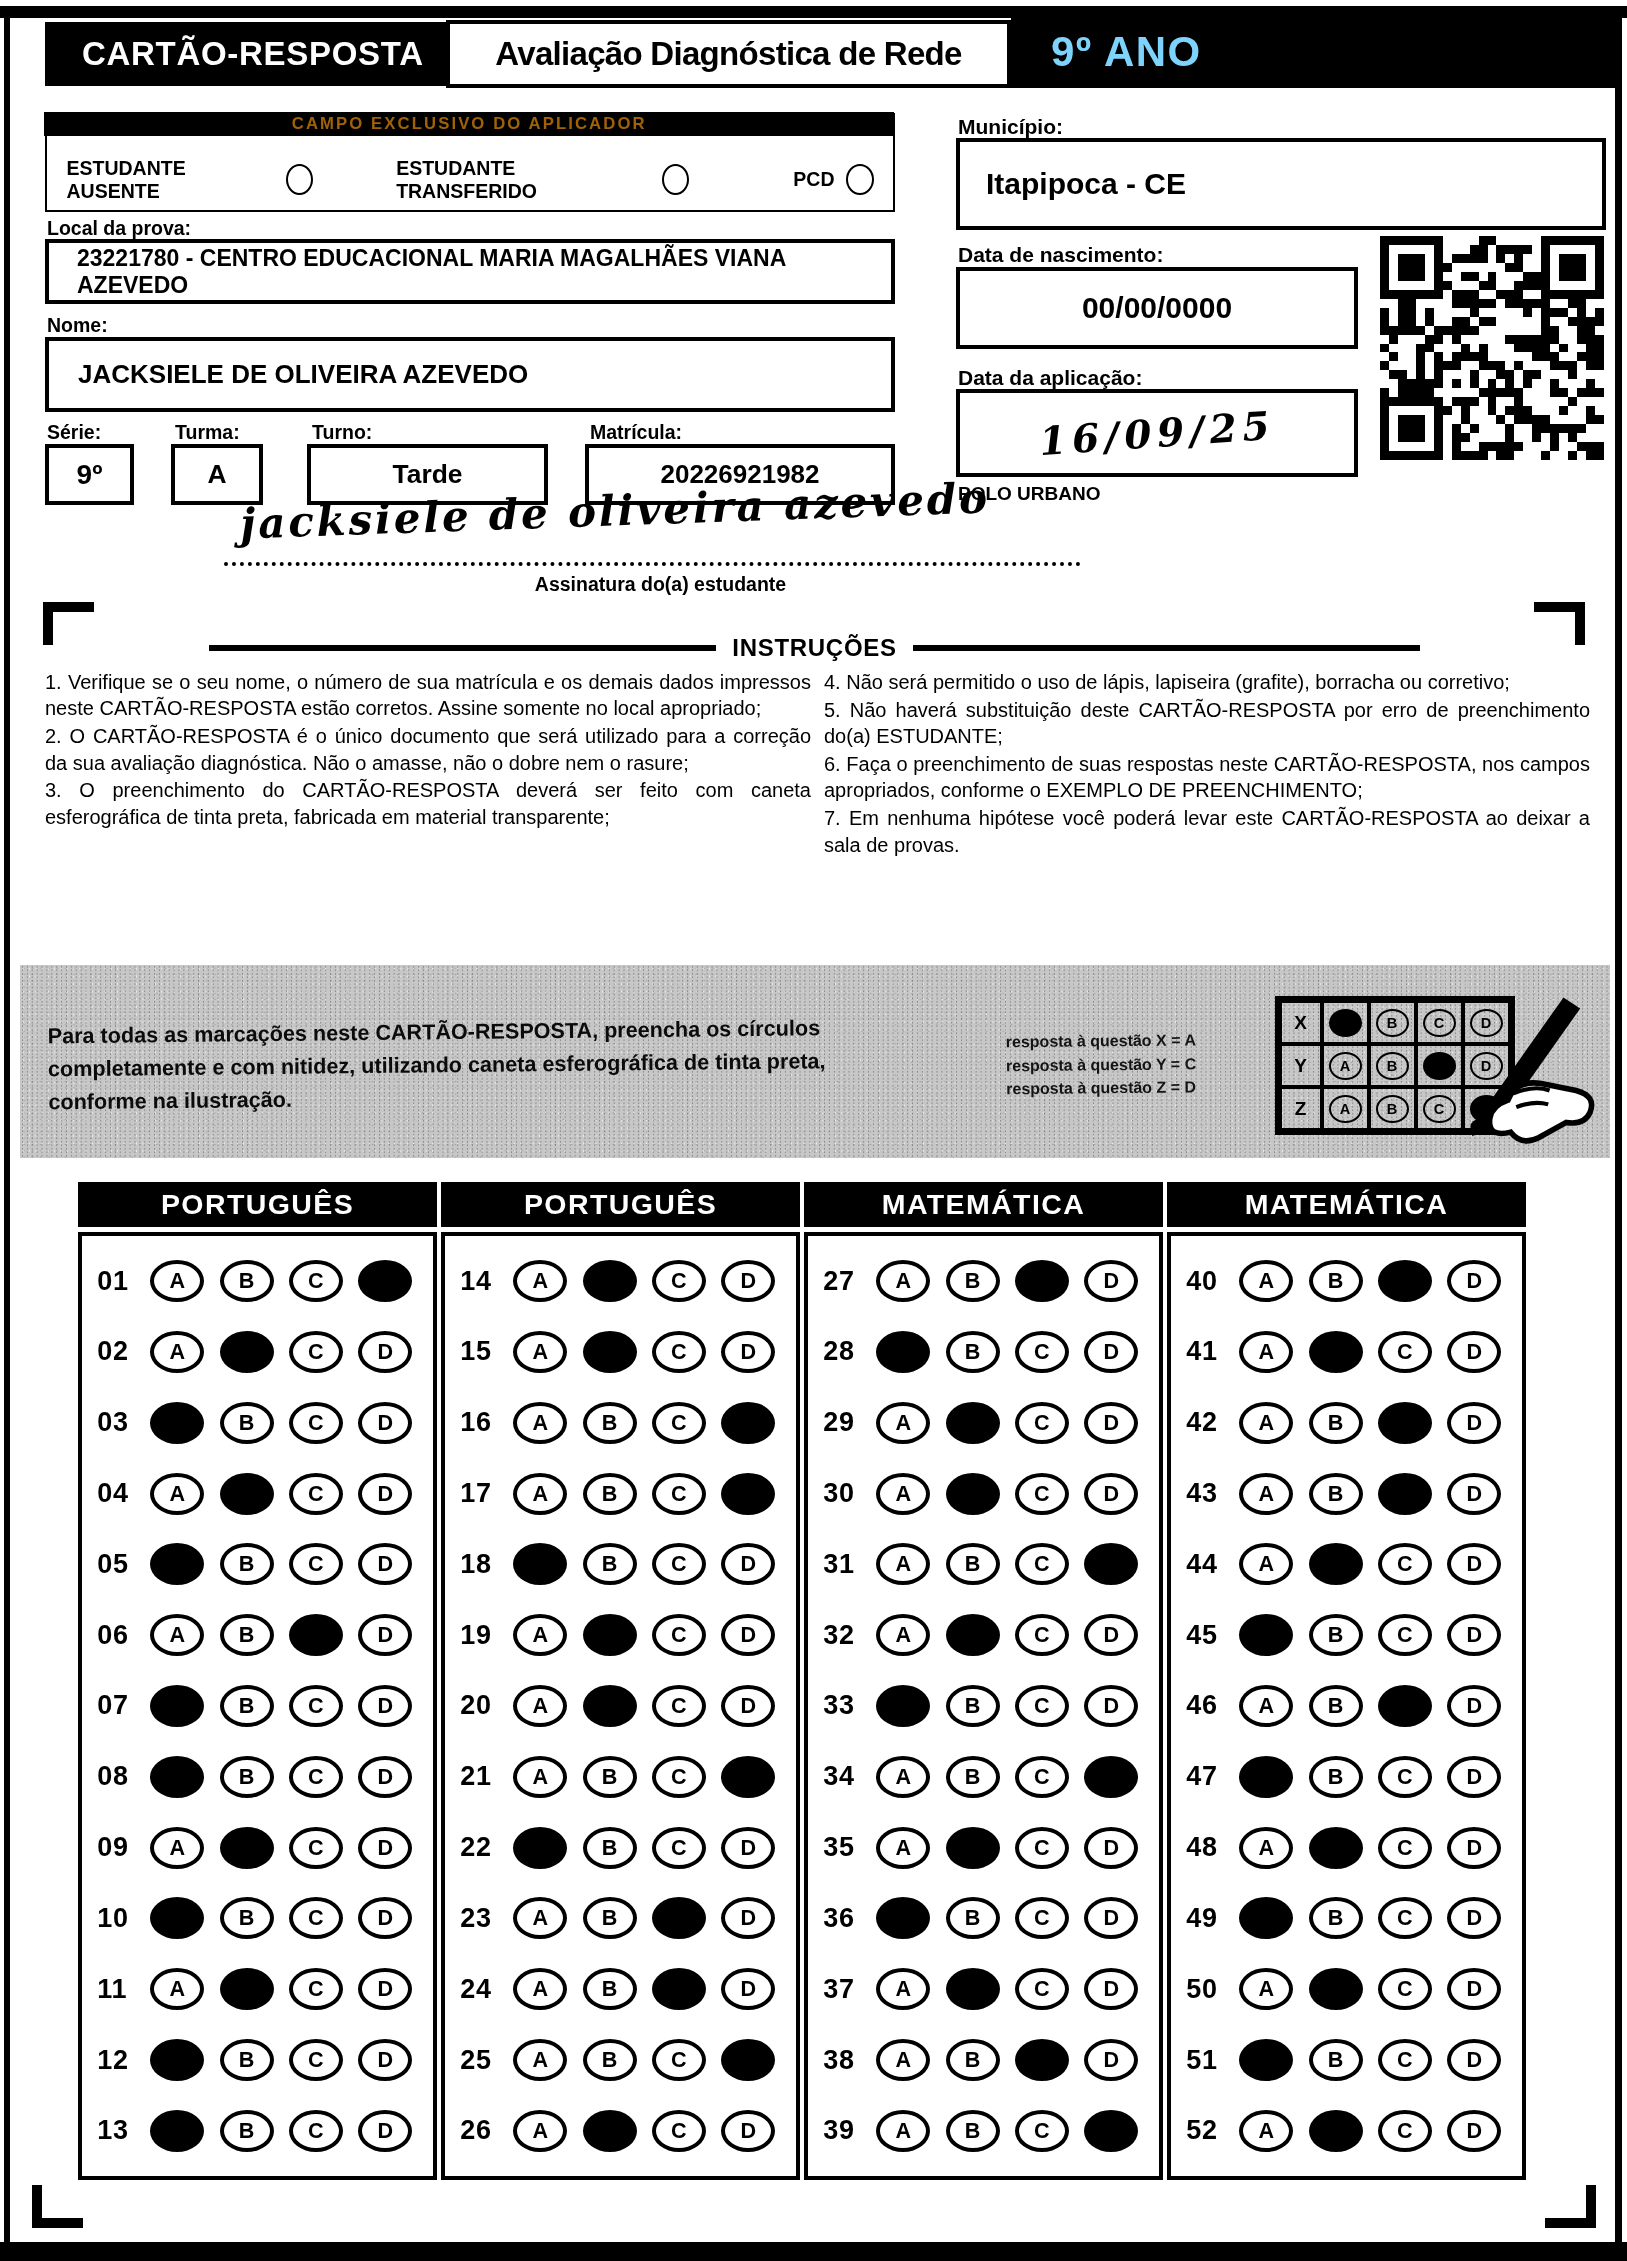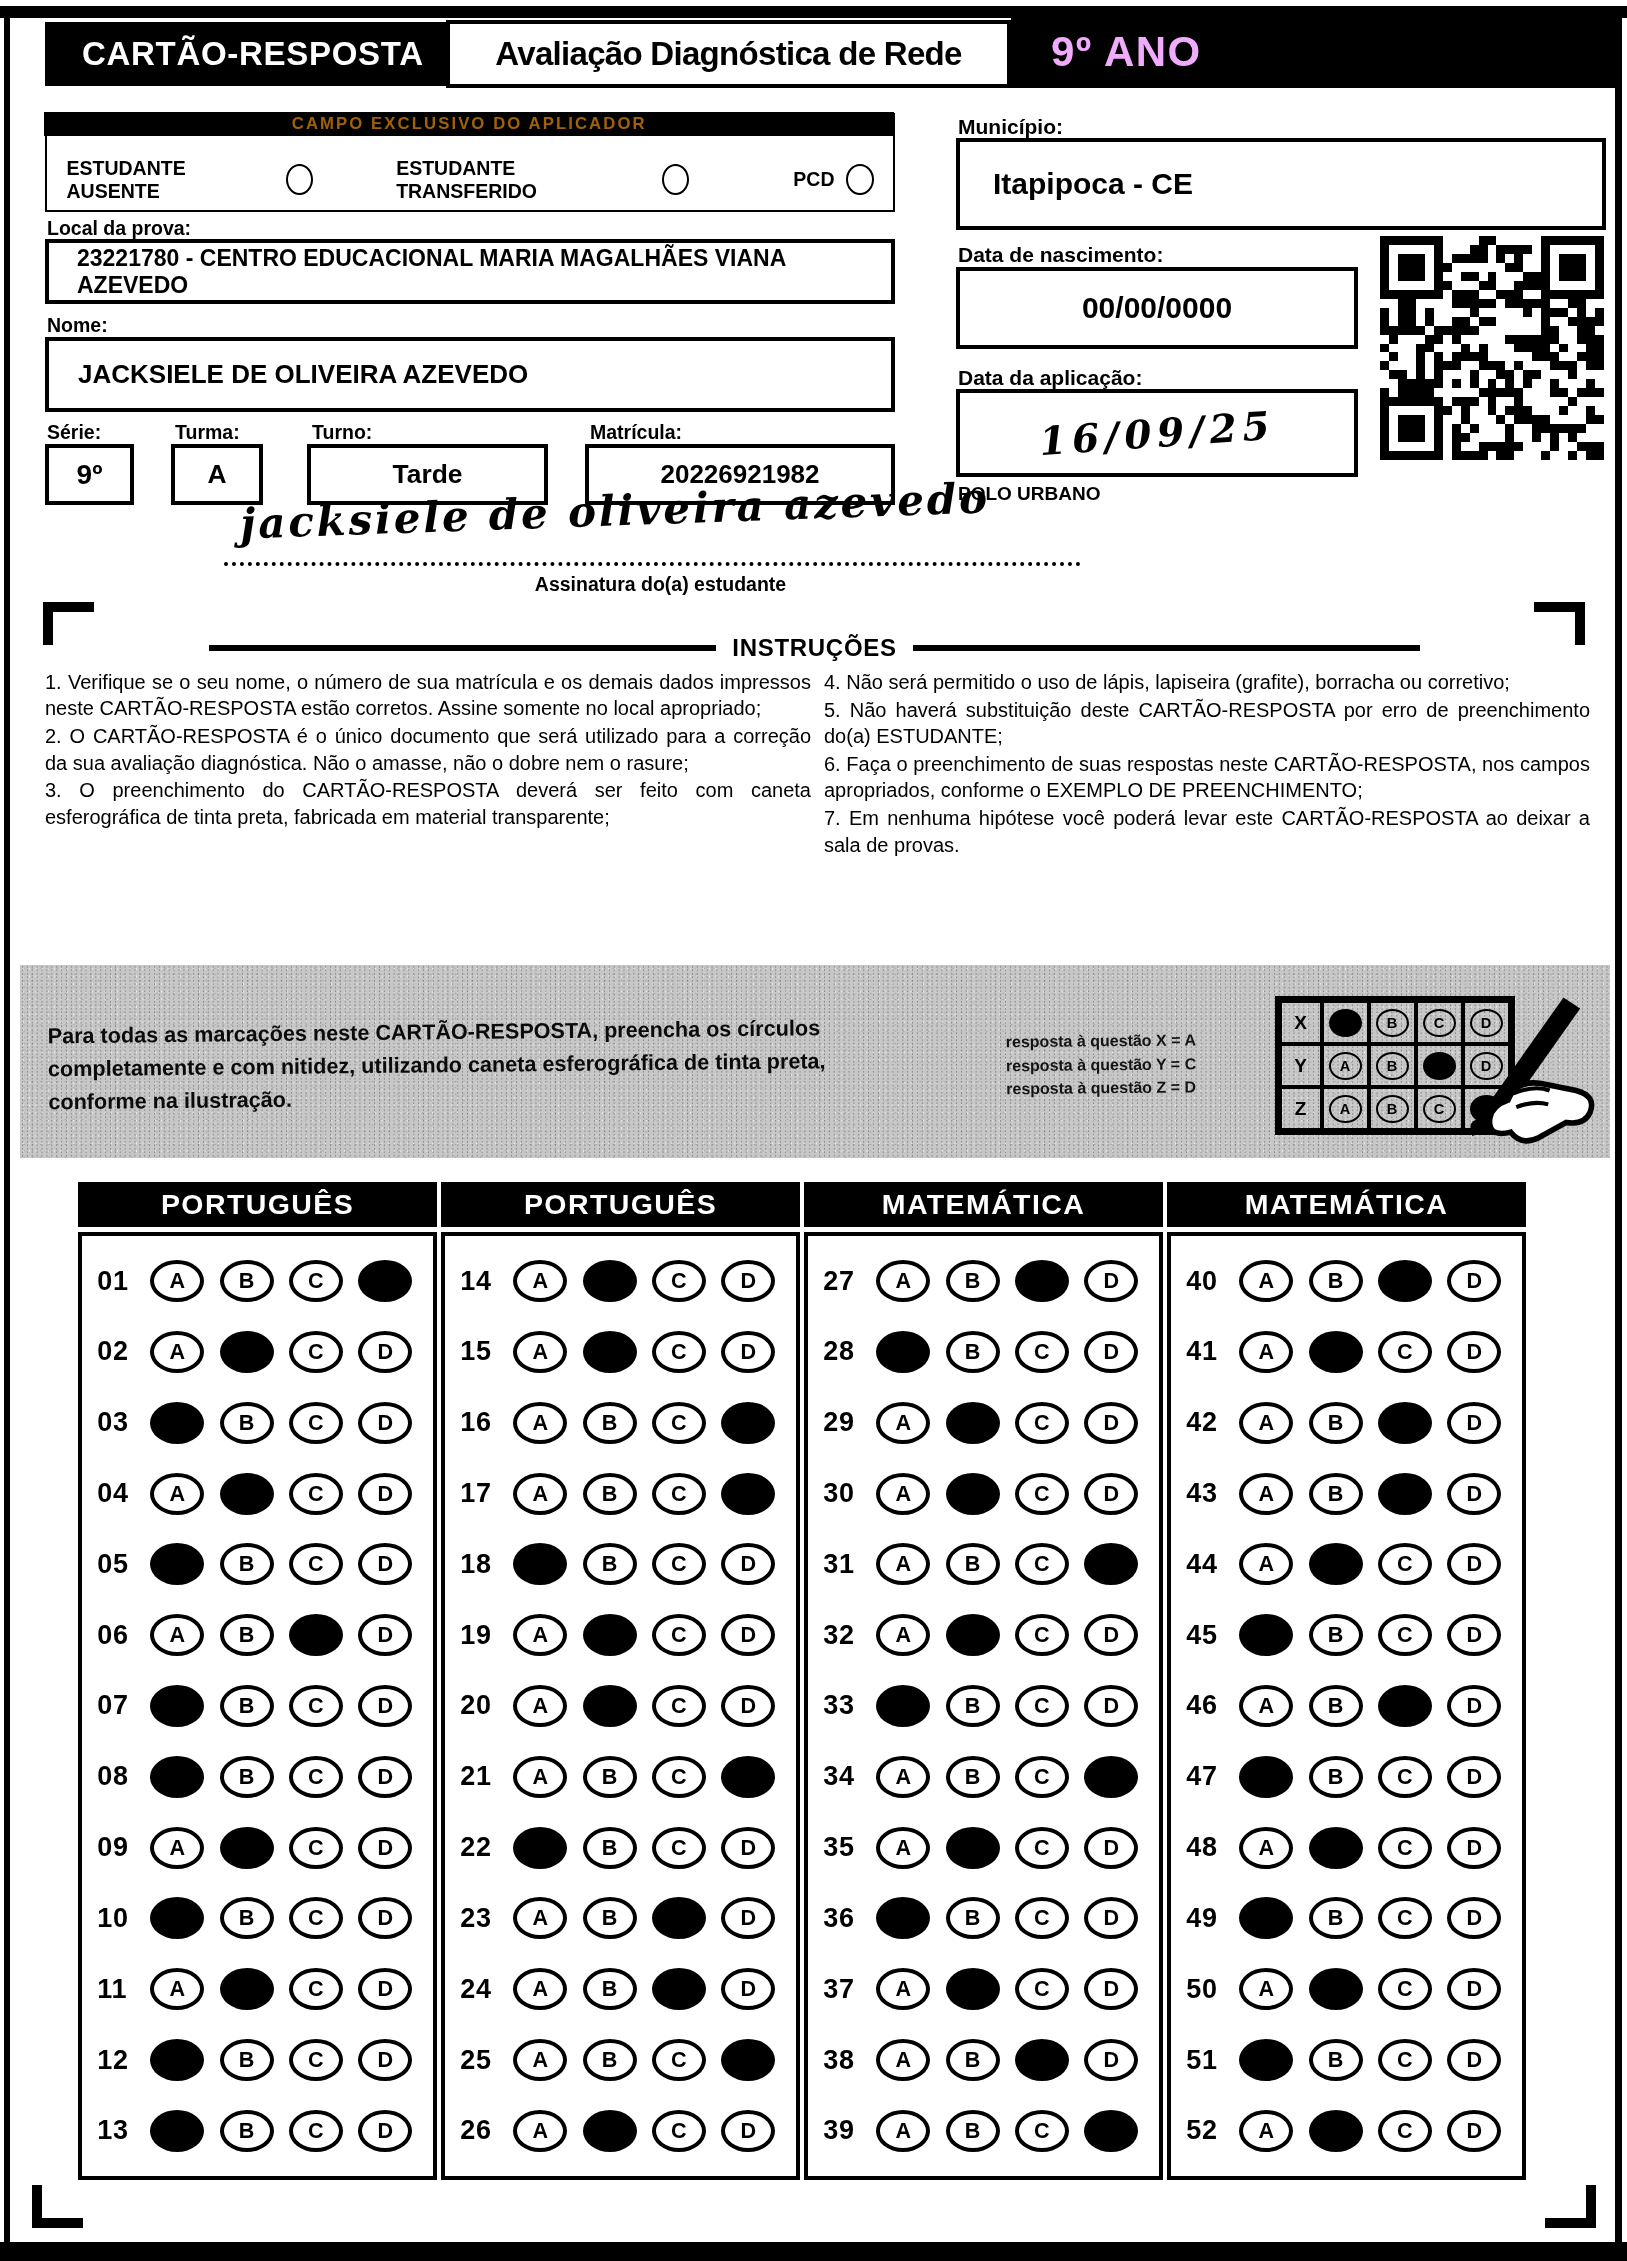--- a/index.html
+++ b/index.html
@@ -10,21 +10,21 @@
   
   .frame-top{left:0;top:5.6px;width:1628px;height:12.5px;background:#000}
   .frame-left{left:4.2px;top:5.6px;width:6.3px;height:2253px;background:#000}
   .frame-right{left:1615px;top:5.6px;width:7px;height:2253px;background:#000}
   .frame-bottom{left:0;top:2242px;width:1628px;height:19.5px;background:#000}
   
   .hdr-card{left:45px;top:22px;width:401px;height:64px;background:#000;color:#fff;
     font-size:33px;font-weight:600;display:flex;align-items:center;padding-left:37px;letter-spacing:0.7px}
   .hdr-aval{left:446px;top:19.5px;width:565px;height:68px;background:#fff;border:4.2px solid #000;
     font-size:33px;font-weight:700;display:flex;align-items:center;justify-content:center;letter-spacing:-0.7px}
-  .hdr-ano{left:1011px;top:16.7px;width:604px;height:71px;background:#000;color:#f0abfc;
+  .hdr-ano{left:1011px;top:16.7px;width:604px;height:71px;background:#000;color:#7dd3fc;
     font-size:42px;font-weight:700;display:flex;align-items:center;padding-left:40px;letter-spacing:1.4px}
   
   .app-box{left:45px;top:113px;width:850px;height:99px;border:2.8px solid #000;background:#fff}
   .app-bar{position:absolute;left:-2.8px;top:-2.8px;width:850px;height:24px;background:#000;color:#a16207;
     display:flex;align-items:center;justify-content:center;font-size:16.7px;font-weight:700;letter-spacing:2.1px}
   .app-row{position:absolute;left:0;top:33px;width:100%;height:63px;display:flex;align-items:center;padding:0 19.5px}
   .app-item{display:flex;align-items:center;font-size:19.5px;font-weight:700}
   .app-circle{width:28px;height:31px;border:2.8px solid #000;border-radius:50%;margin-left:11px}
   
   .lbl{font-size:19.5px;font-weight:700}
@@ -124,21 +124,21 @@
   <div class="abs lbl" style="left:175px;top:421px">Turma:</div>
   <div class="abs fbox" style="left:171px;top:444px;width:92px;height:61px;font-size:26.4px;justify-content:center">A</div>
 
   <div class="abs lbl" style="left:312px;top:421px">Turno:</div>
   <div class="abs fbox" style="left:307px;top:444px;width:241px;height:61px;font-size:26.4px;justify-content:center">Tarde</div>
 
   <div class="abs lbl" style="left:590px;top:421px">Matrícula:</div>
   <div class="abs fbox" style="left:585px;top:444px;width:310px;height:61px;font-size:26px;justify-content:center">20226921982</div>
 
   <div class="abs lbl" style="left:958px;top:115px;font-size:21px">Município:</div>
-  <div class="abs fbox" style="left:956px;top:138px;width:650px;height:92px;font-size:30px;padding-left:33px">Itapipoca - CE</div>
+  <div class="abs fbox" style="left:956px;top:138px;width:650px;height:92px;font-size:30px;padding-left:26px">Itapipoca - CE</div>
 
   <div class="abs lbl" style="left:958px;top:243px;font-size:21px">Data de nascimento:</div>
   <div class="abs fbox" style="left:956px;top:267px;width:402px;height:82px;font-size:30px;justify-content:center">00/00/0000</div>
 
   <div class="abs lbl" style="left:958px;top:366px;font-size:21px">Data da aplicação:</div>
   <div class="abs fbox" style="left:956px;top:389px;width:402px;height:88px;font-size:39px;justify-content:center">
     <span class="hand-writing" style="transform:rotate(-4deg);letter-spacing:5.6px">16/09/25</span>
   </div>
 
   <div class="abs qr">

